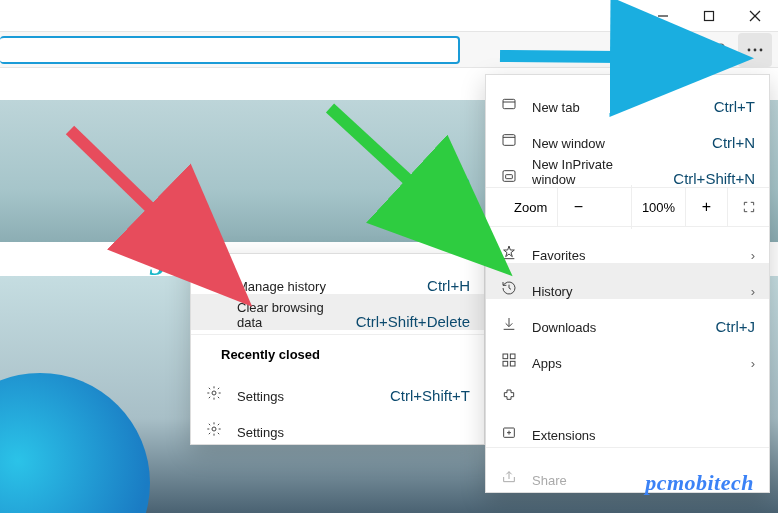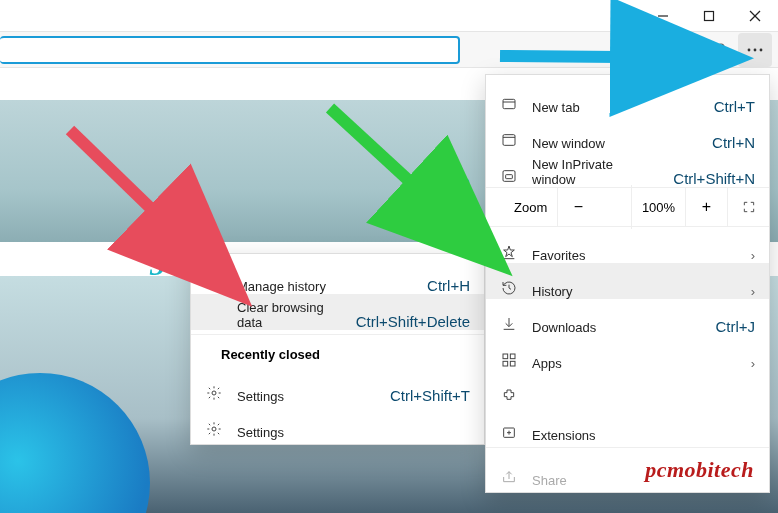--- a/index.html
+++ b/index.html
@@ -146,26 +146,26 @@
 .num {
   position: absolute;
   font-family: "Comic Sans MS", cursive;
   font-weight: 900;
   font-size: 30px;
   color: #19b8c9;
   font-style: italic;
 }
 .watermark {
   position: absolute;
-  right: 24px; bottom: 30px;
+  right: 24px; bottom: 17px;
   font-family: "Comic Sans MS", cursive;
   font-weight: 900;
   font-style: italic;
   font-size: 22px;
-  color: #b91c1c;
+  color: #3b82f6;
   letter-spacing: 0.5px;
   z-index: 50;
 }
 </style>
 </head>
 <body>
 
 <div class="titlebar">
   <div class="winbtn">
     <svg width="12" height="12">

